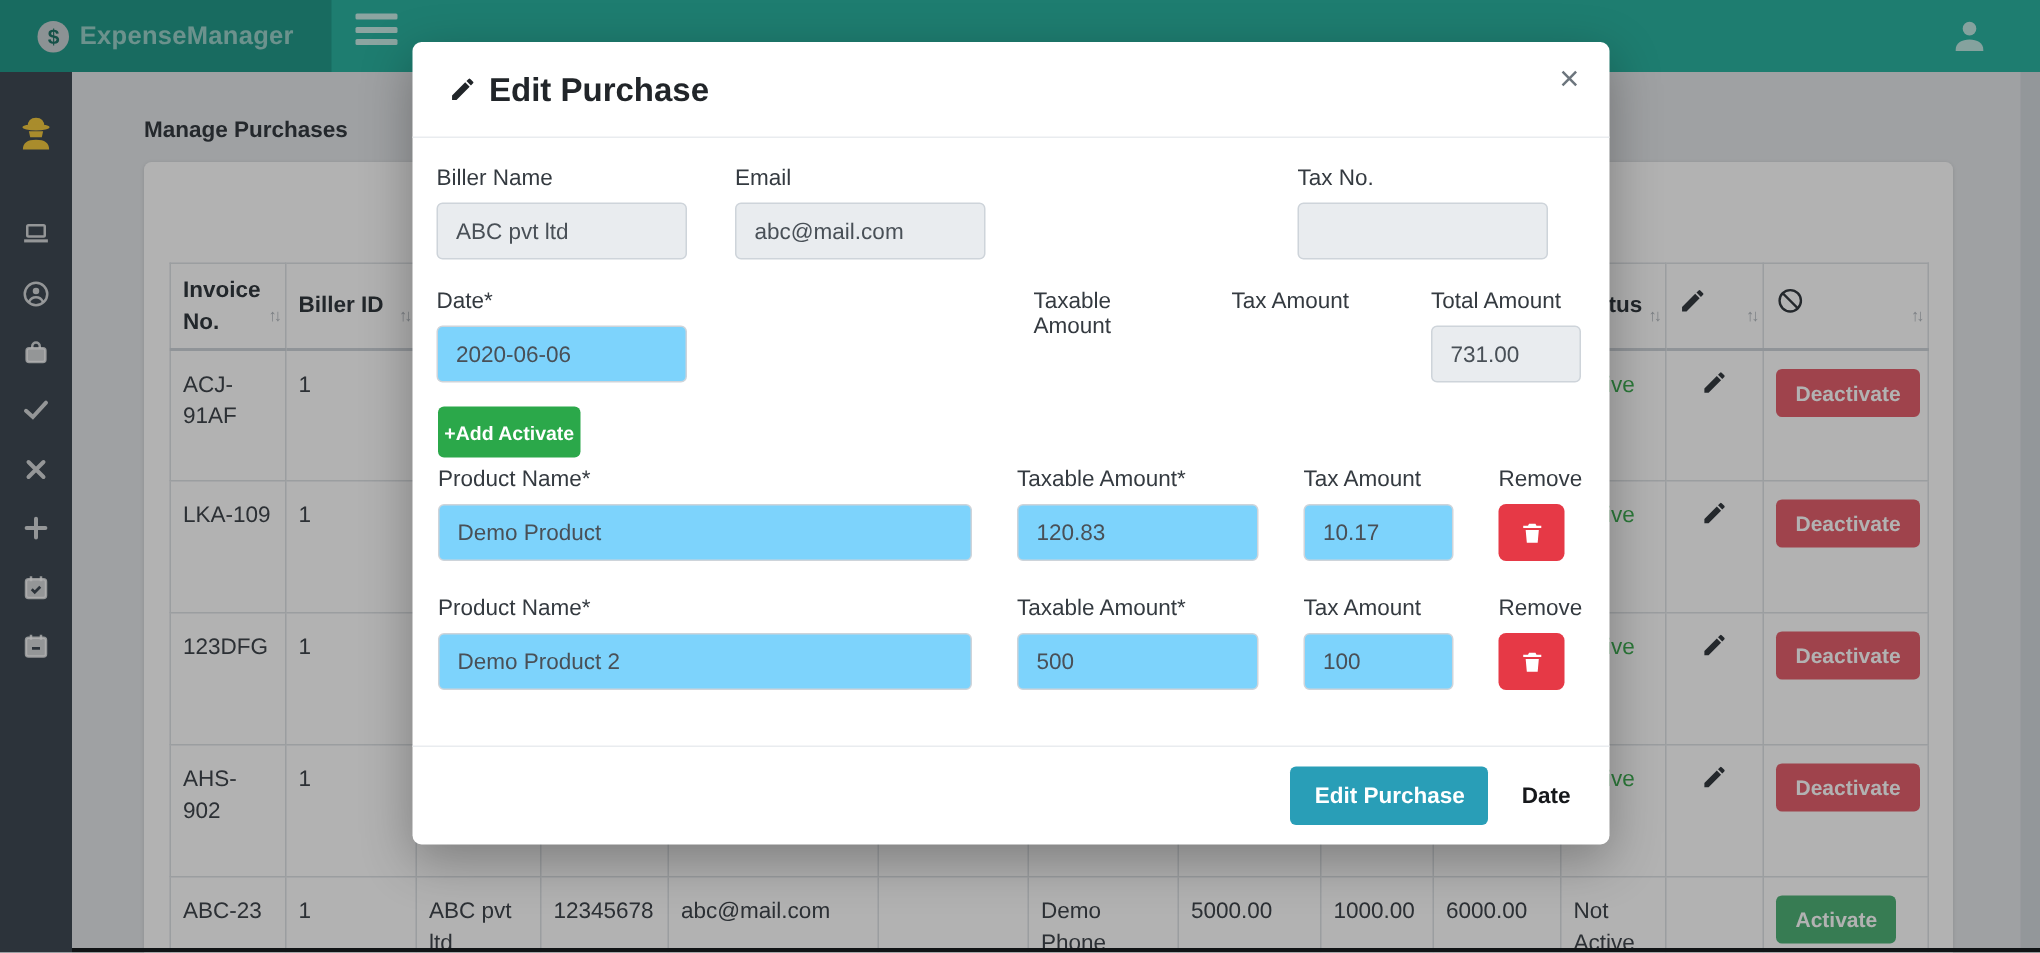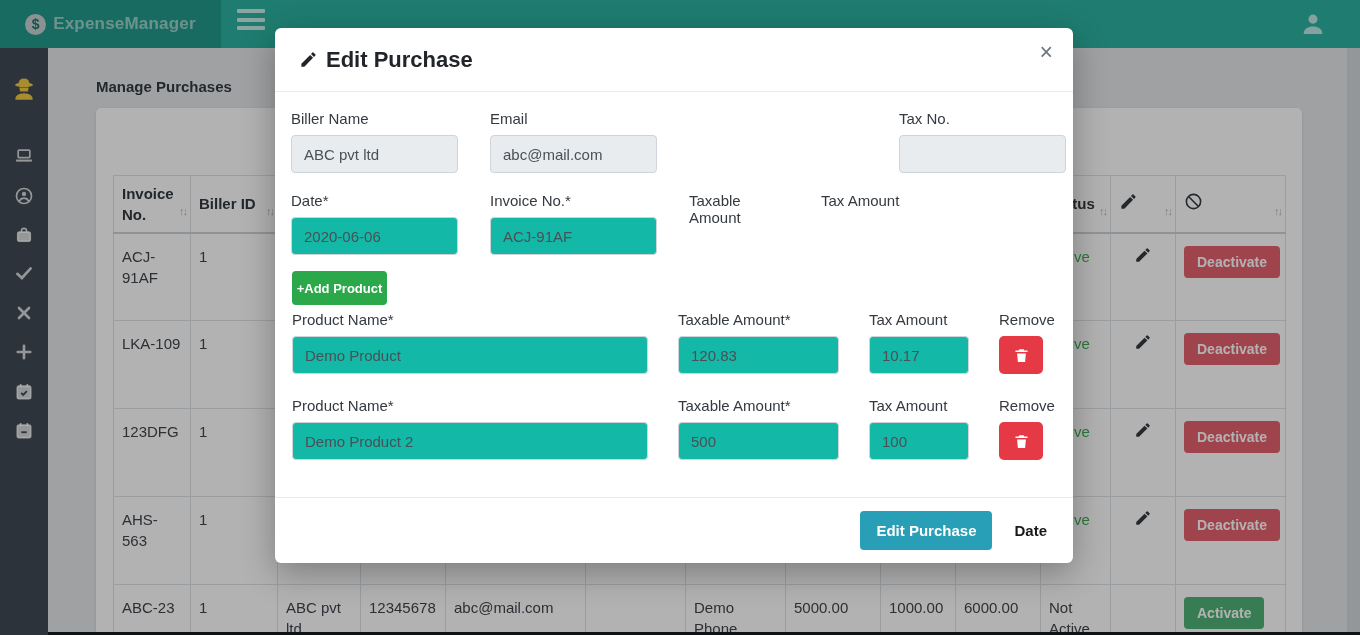--- a/index.html
+++ b/index.html
@@ -57,21 +57,21 @@
            border-radius:6px; box-shadow:0 10px 34px rgba(0,0,0,0.3); z-index:50; }
   .modal-header { position:absolute; left:0; right:0; top:0; height:64px; border-bottom:1px solid #e9ecef;
                   display:flex; align-items:center; padding:0 24px; }
   .modal-title { font-size:22px; font-weight:bold; color:#212529; display:flex; align-items:center; gap:8px; }
   .modal-title svg { width:19px; height:19px; color:#212529; }
   .modal-close { position:absolute; right:20px; top:13px; font-size:23px; color:#6c757d; background:none;
                  border:none; cursor:pointer; font-family:inherit; line-height:1; }
   .fld { position:absolute; }
   .fld label { display:block; font-size:15px; color:#343a40; margin-bottom:8px; line-height:17px; }
   .fld input { display:block; height:38px; width:100%; border:1px solid #ced4da; border-radius:4px;
-               padding:0 12px; font-size:15px; color:#495057; background:#14b8a6; font-family:inherit; }
+               padding:0 12px; font-size:15px; color:#495057; background:#7dd3fc; font-family:inherit; }
   .fld input.disabled { background:#e9ecef; }
   .btn-add { position:absolute; left:17px; top:243px; width:95px; height:34px; background:#2ba84a;
              color:#fff; border:none; border-radius:4px; font-weight:bold; font-size:13px; cursor:pointer; font-family:inherit; }
   .btn-trash { position:absolute; width:44px; height:38px; background:#e63946; border:none; border-radius:5px;
                cursor:pointer; display:flex; align-items:center; justify-content:center; }
   .btn-trash svg { width:17px; height:17px; color:#fff; }
   .modal-footer { position:absolute; left:0; right:0; top:469px; bottom:0; border-top:1px solid #e9ecef;
                   display:flex; align-items:center; justify-content:flex-end; gap:22px; padding-right:26px; }
   .btn-submit { background:#299eb7; color:#fff; border:none; border-radius:4px; font-weight:bold;
                 font-size:15px; padding:11px 16px; cursor:pointer; font-family:inherit; }
@@ -246,21 +246,21 @@
               <td></td>
               <td></td>
               <td></td>
               <td class="status-active">Active</td>
               <td class="cell-edit"><svg viewBox="0 0 24 24" fill="currentColor">
                   <path d="M3 17.25V21h3.75L17.81 9.94l-3.75-3.75L3 17.25zM20.71 7.04a1 1 0 0 0 0-1.41l-2.34-2.34a1 1 0 0 0-1.41 0l-1.83 1.83 3.75 3.75 1.83-1.83z"></path>
                 </svg></td>
               <td><button class="btn-row btn-deactivate">Deactivate</button></td>
             </tr>
             <tr>
-              <td>AHS-563</td>
+              <td>AHS-902</td>
               <td>1</td>
               <td></td>
               <td></td>
               <td></td>
               <td></td>
               <td></td>
               <td></td>
               <td></td>
               <td></td>
               <td class="status-active">Active</td>
@@ -306,41 +306,41 @@
   </div>
 
   <div class="fld" style="left:215px;top:82px;width:167px">
     <label>Email</label>
     <input class="disabled" readonly="" value="abc@mail.com" style="">
   </div>
   <div class="fld" style="left:16px;top:82px;width:167px">
     <label>Biller Name</label>
     <input class="disabled" readonly="" value="ABC pvt ltd" style="">
   </div>
-  <div class="fld" style="left:624px;top:82px;width:167px">
+  <div class="fld" style="left:590px;top:82px;width:167px">
     <label>Tax No.</label>
     <input class="disabled" readonly="" value="" style="">
   </div>
 
   <div class="fld" style="left:16px;top:164px;width:167px">
     <label>Date*</label>
     <input value="2020-06-06" style="">
   </div>
-  <div class="fld" style="left:215px;top:164px;width:167px">
-    <label>Invoice No.*</label>
-    <input value="ACJ-91AF" style="">
-  </div>
   <div class="fld" style="left:414px;top:164px;width:100px">
     <label>Taxable Amount</label>
   </div>
   <div class="fld" style="left:546px;top:164px;width:100px">
     <label>Tax Amount</label>
   </div>
-
-  <button class="btn-add">+Add Product</button>
+  <div class="fld" style="left:679px;top:164px;width:100px">
+    <label>Total Amount</label>
+    <input class="disabled" readonly="" value="731.00" style="">
+  </div>
+
+  <button class="btn-add">+Add Activate</button>
 
   <div class="fld" style="left:17px;top:283px;width:356px">
     <label>Product Name*</label>
     <input value="Demo Product" style="">
   </div>
   <div class="fld" style="left:403px;top:283px;width:161px">
     <label>Taxable Amount*</label>
     <input value="120.83" style="">
   </div>
   <div class="fld" style="left:594px;top:283px;width:100px">

